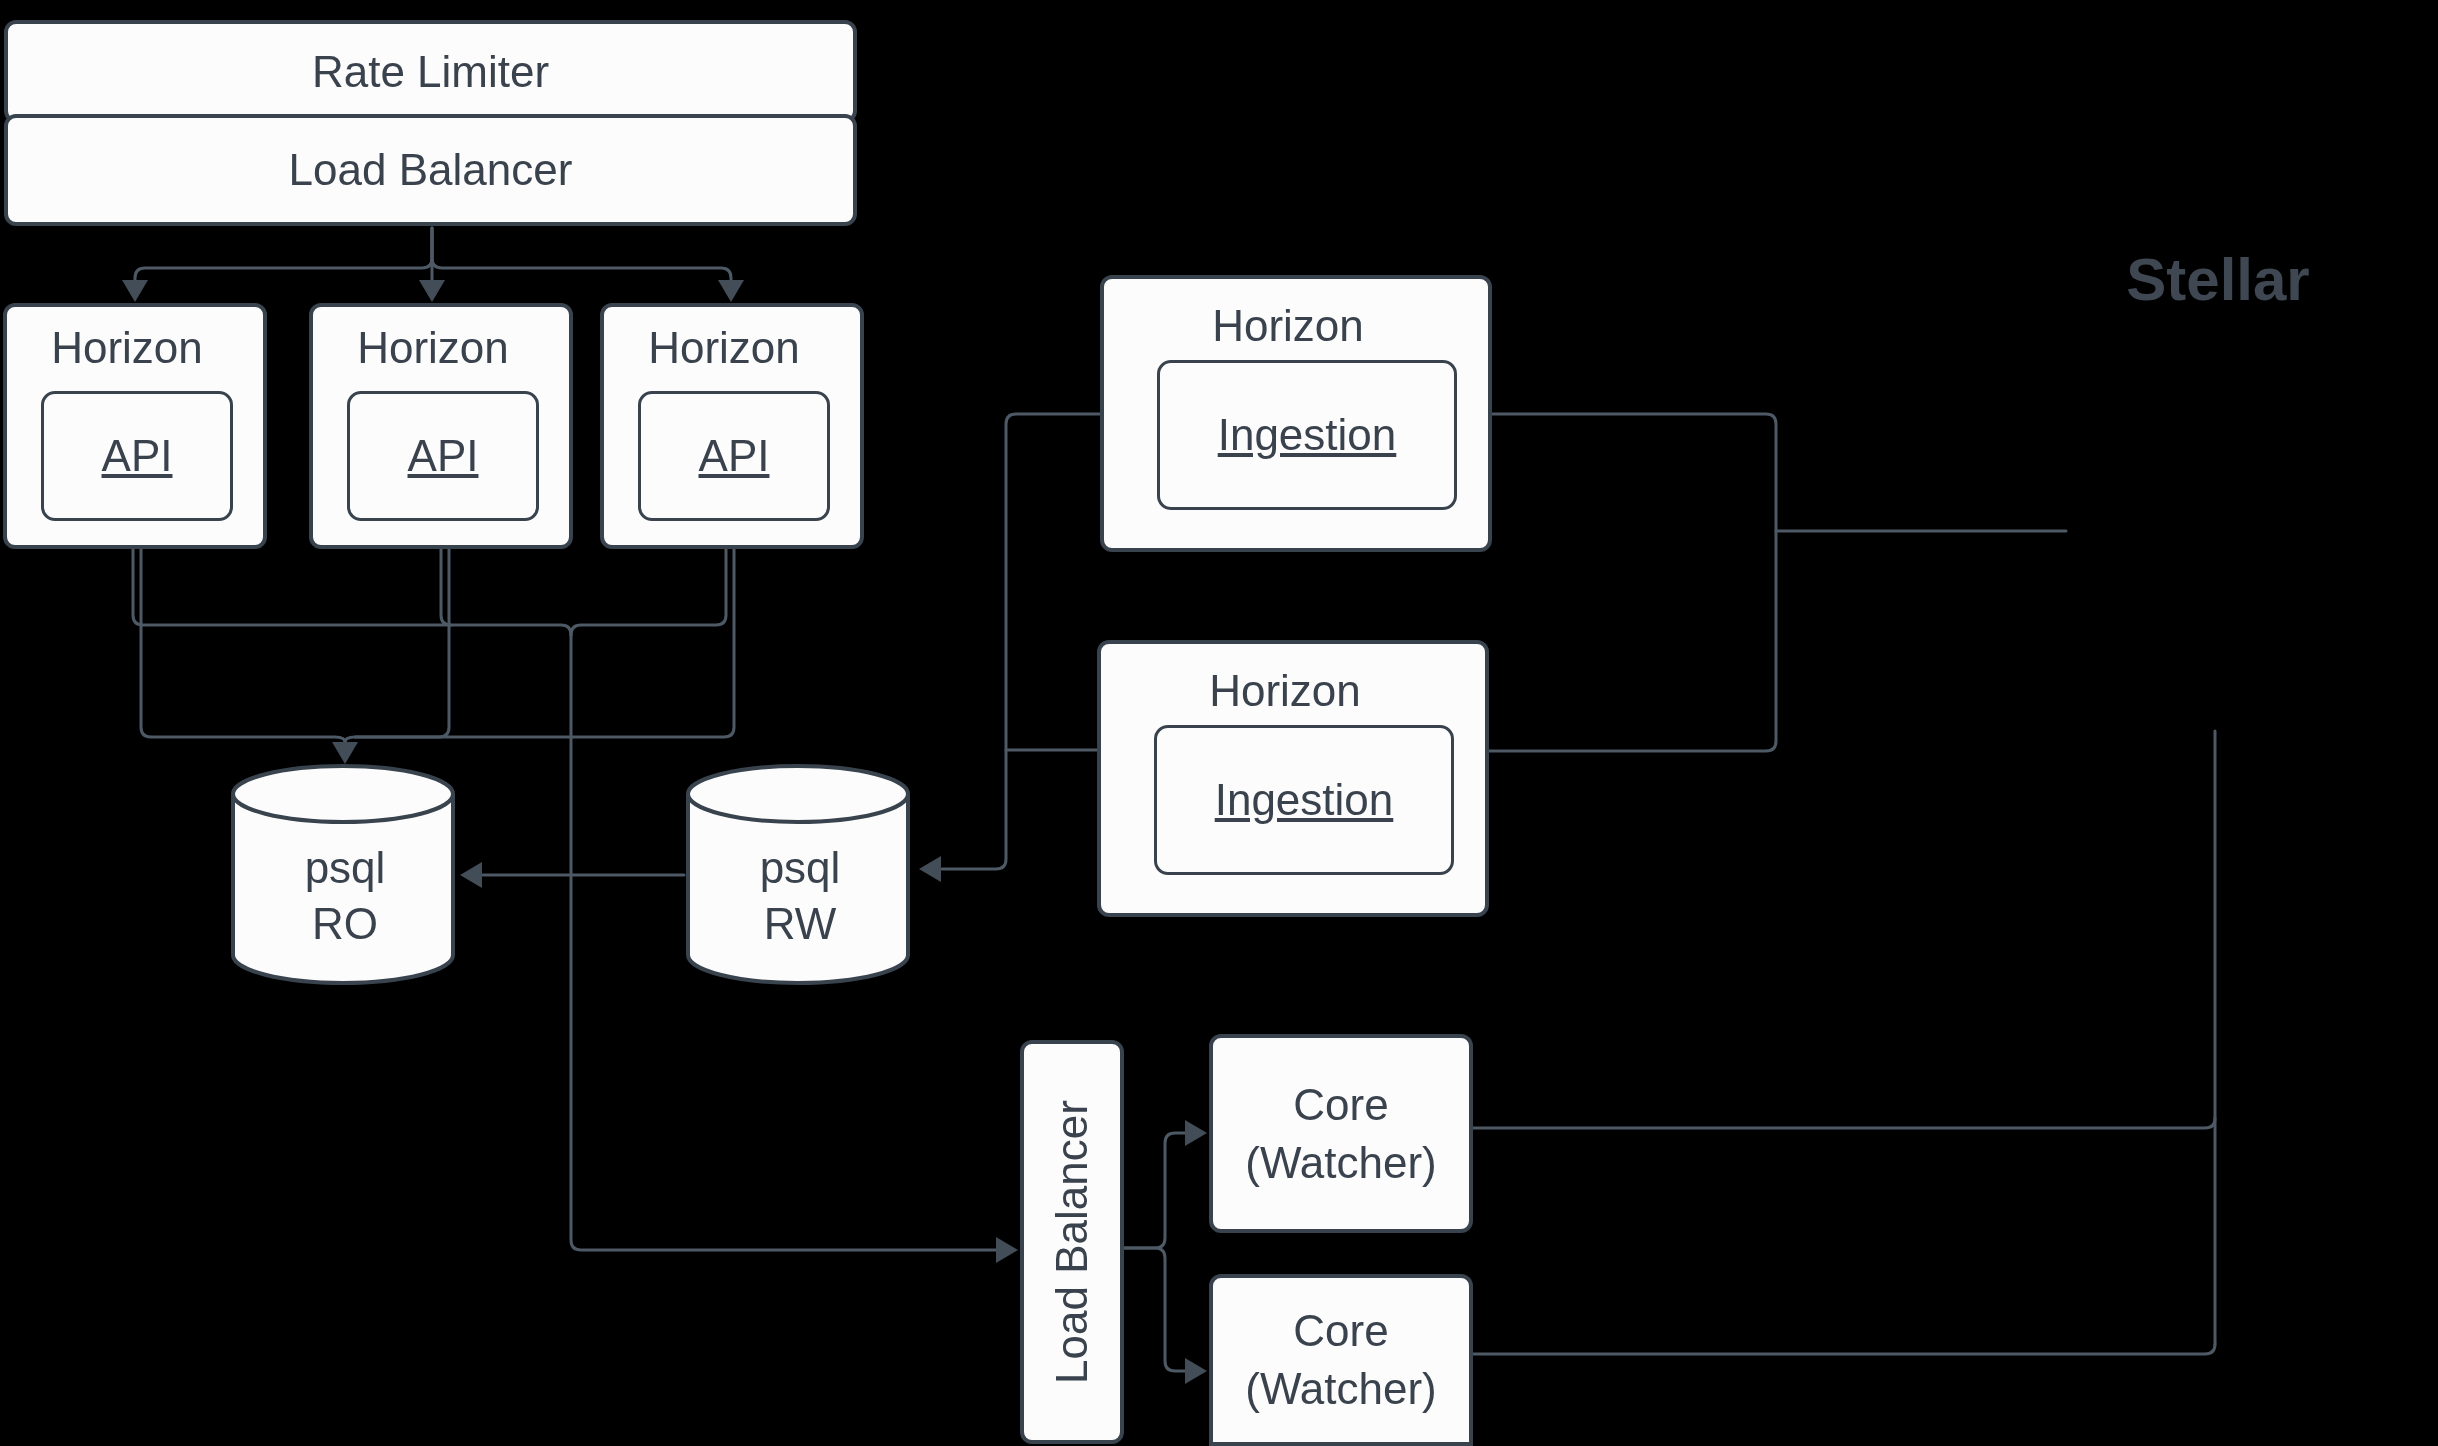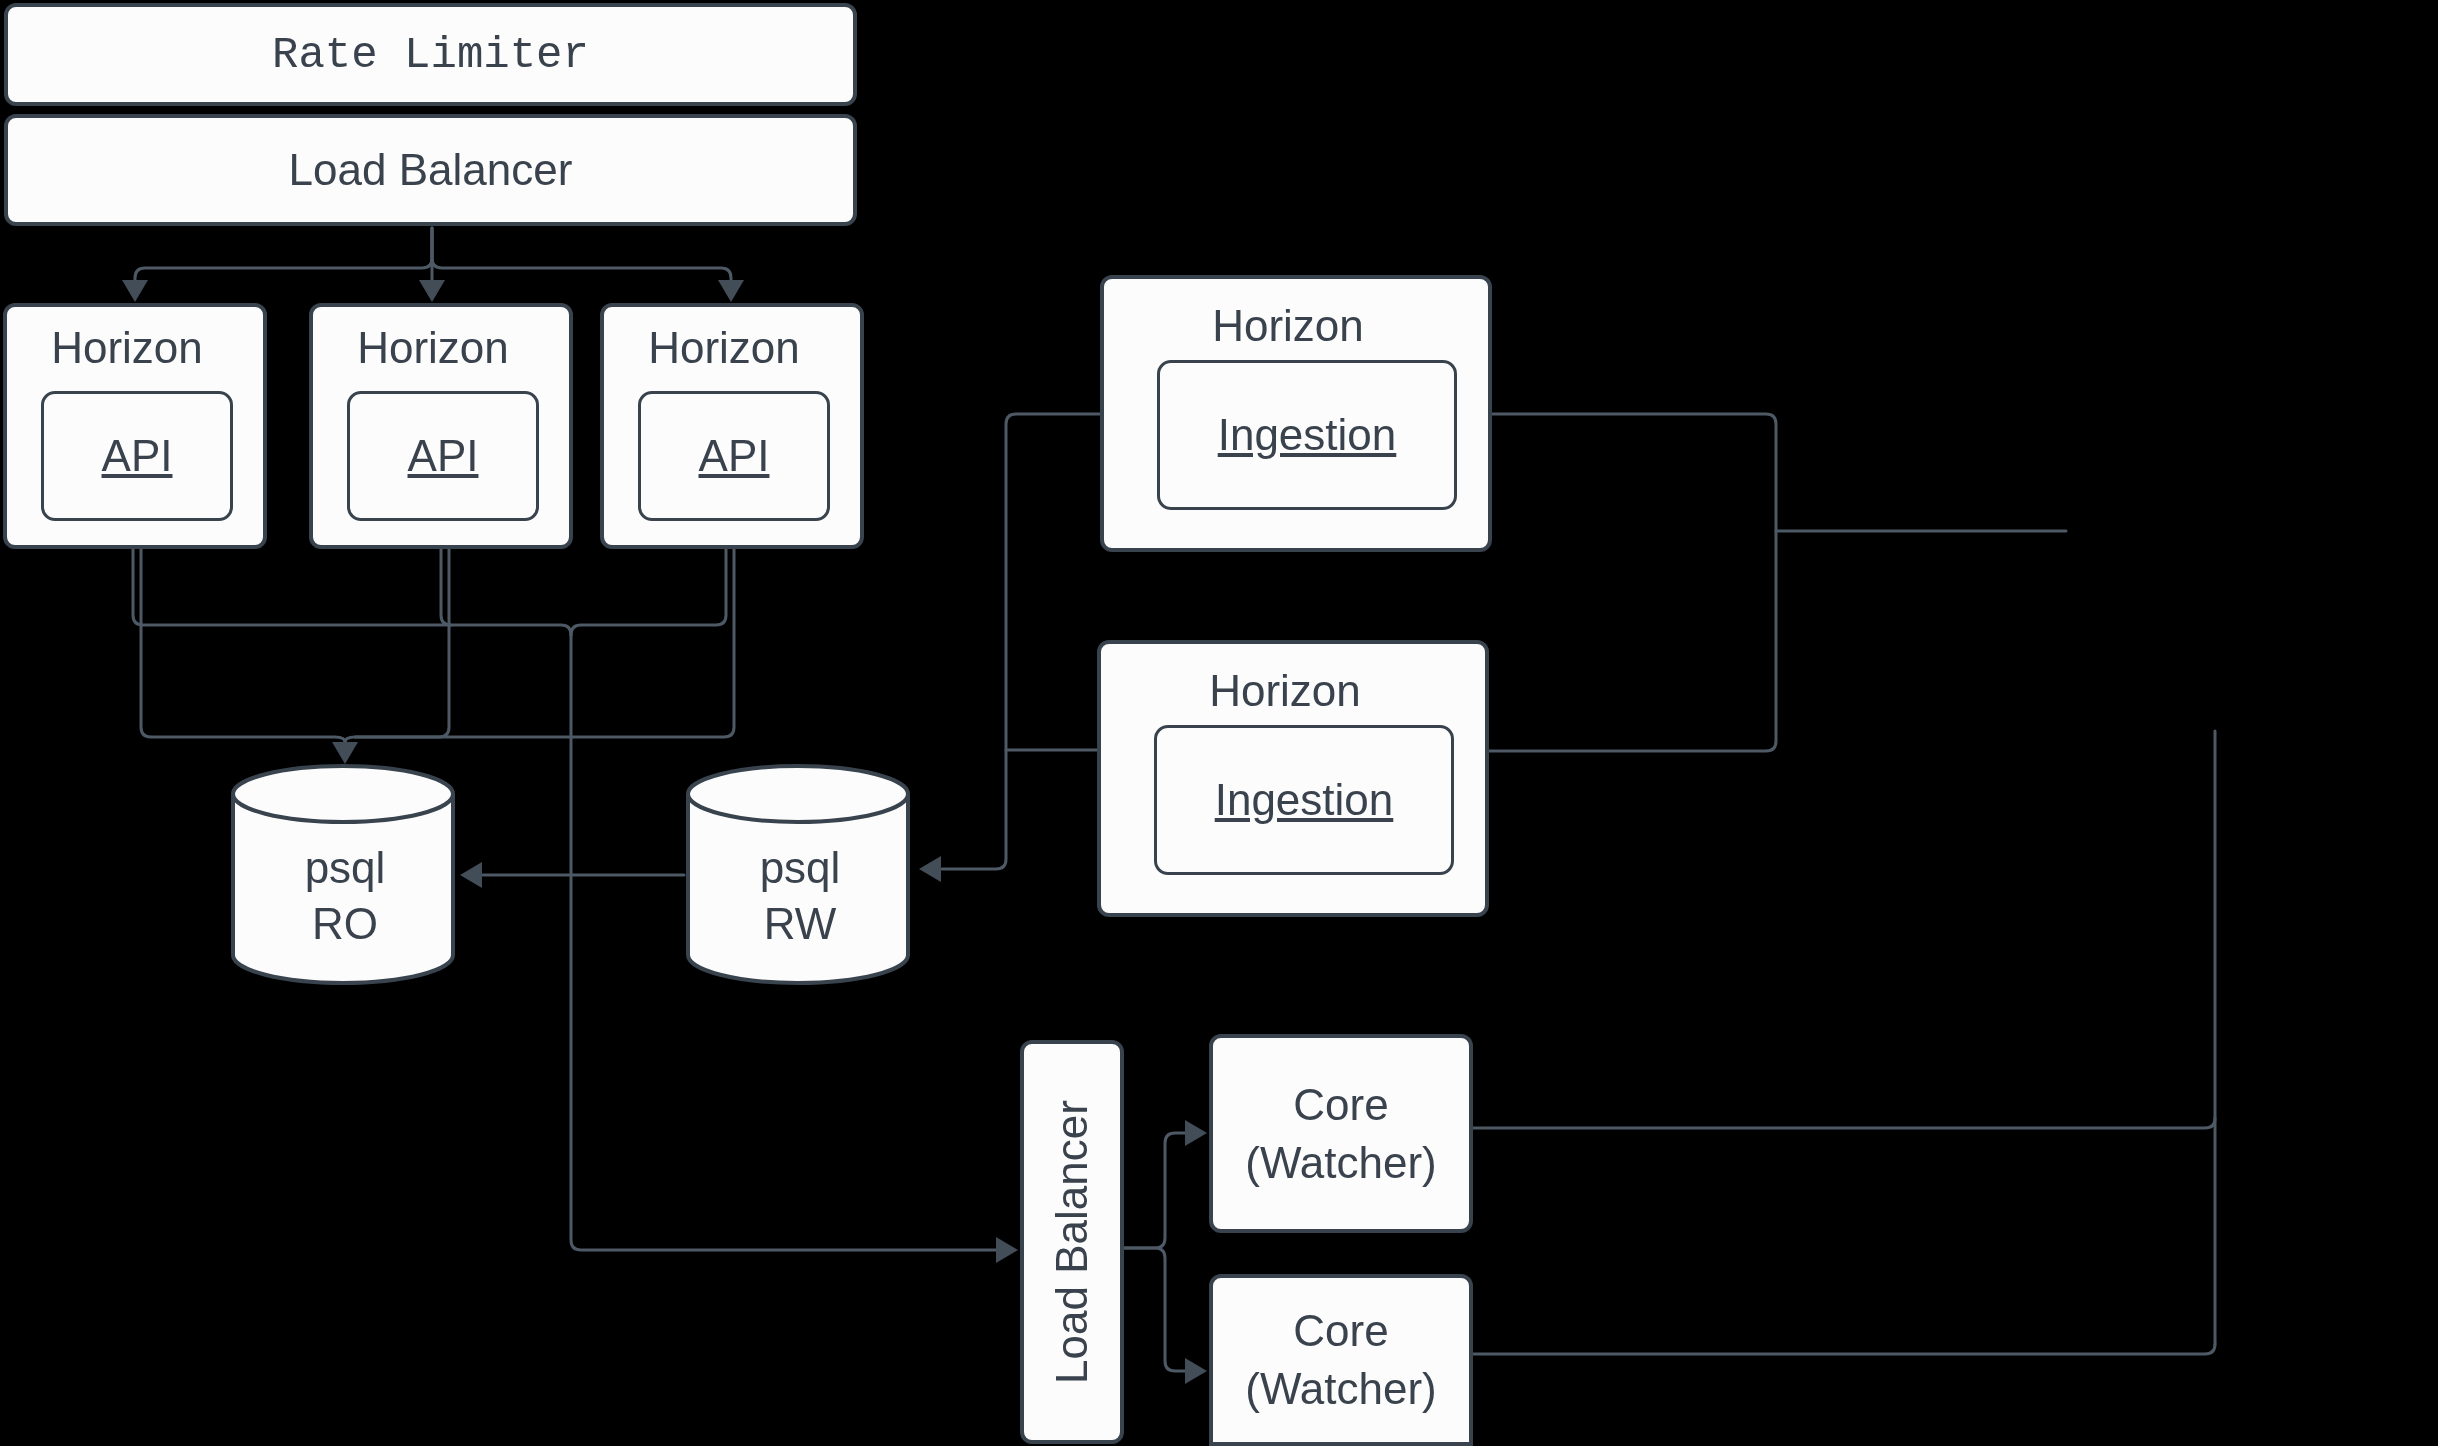--- a/index.html
+++ b/index.html
@@ -64,21 +64,21 @@
       <path d="M731,302 L718,280 L744,280 Z"></path>
       <path d="M345,764 L332,742 L358,742 Z"></path>
       <path d="M460,875 L482,862 L482,888 Z"></path>
       <path d="M919,869 L941,856 L941,882 Z"></path>
       <path d="M1018,1250 L996,1237 L996,1263 Z"></path>
       <path d="M1207,1133 L1185,1120 L1185,1146 Z"></path>
       <path d="M1207,1371 L1185,1358 L1185,1384 Z"></path>
     </g>
   </svg>
 
-  <div class="node center" style="left:4px;top:3px;width:853px;height:103px;font-family:Liberation Mono, monospace;">
+  <div class="node center" style="left:4px;top:20px;width:853px;height:103px;">
     <span>Rate Limiter</span>
   </div>
   <div class="node center" style="left:4px;top:114px;width:853px;height:112px;">
     <span>Load Balancer</span>
   </div>
 
   <div class="node" style="left:3px;top:303px;width:264px;height:246px;">
     <div class="htitle">Horizon</div>
     <div class="inner center" style="left:34px;top:84px;width:192px;height:130px;">
       <span>API</span>
@@ -142,15 +142,16 @@
     </div>
   </div>
   <div class="node center two-line" style="left:1209px;top:1274px;width:264px;height:172px;border-bottom-left-radius:0;border-bottom-right-radius:0;">
     <div>
       <span style="display:block">Core</span>
       <span style="display:block">(Watcher)</span>
     </div>
   </div>
 
   <div id="stellar">
+    <span style="display:block">Stellar</span>
   </div>
 
 </div>
 
 </body></html>

